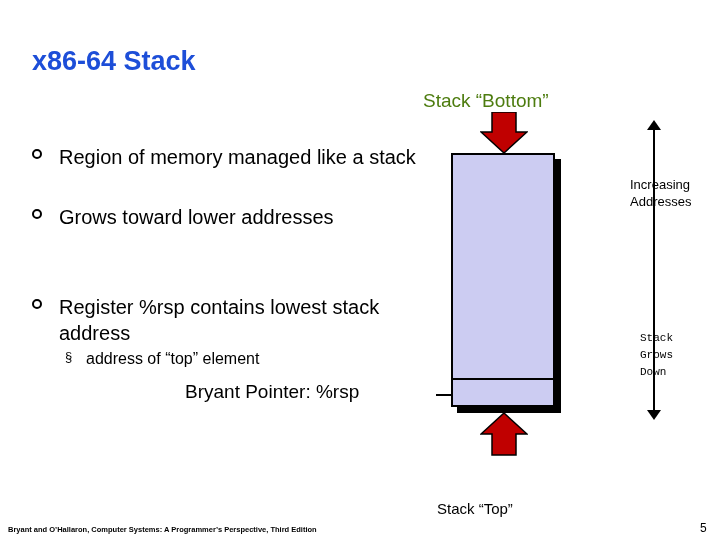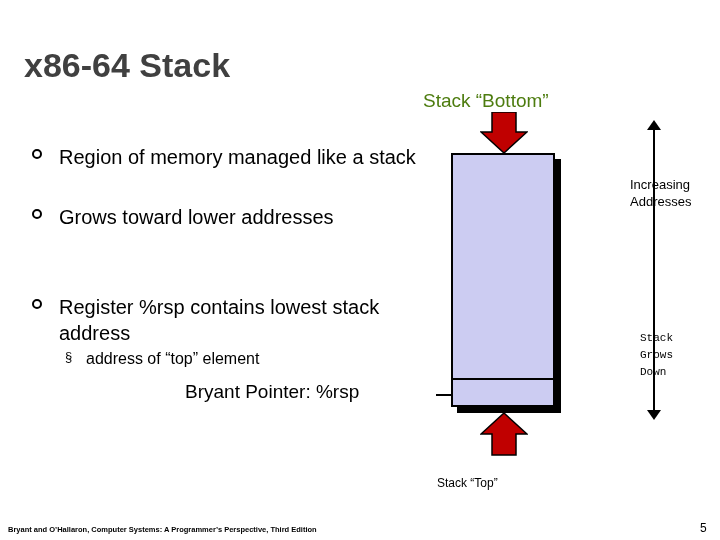--- a/index.html
+++ b/index.html
@@ -17,25 +17,25 @@
   .slide {
     position: absolute;
     left: 0; top: 0;
     width: 720px;
     height: 540px;
   }
 
   
   .title {
     position: absolute;
-    left: 24px;
+    left: 32px;
     top: 46px;
-    font-size: 34px;
+    font-size: 27px;
     font-weight: bold;
-    color: #404040;
+    color: #1d4ed8;
     letter-spacing: 0px;
   }
 
   
   .bullets {
     position: absolute;
     left: 30px;
     top: 110px;
     width: 400px;
   }
@@ -107,22 +107,22 @@
   .stack-bottom-label {
     position: absolute;
     left: 423px;
     top: 90px;
     font-size: 19px;
     color: #4d7c0f;
   }
   .stack-top-label {
     position: absolute;
     left: 437px;
-    top: 476px;
-    font-size: 12px;
+    top: 500px;
+    font-size: 15px;
     color: #000000;
   }
 
   .stack-box-shadow {
     position: absolute;
     left: 457px;
     top: 159px;
     width: 104px;
     height: 254px;
     background: #000000;

